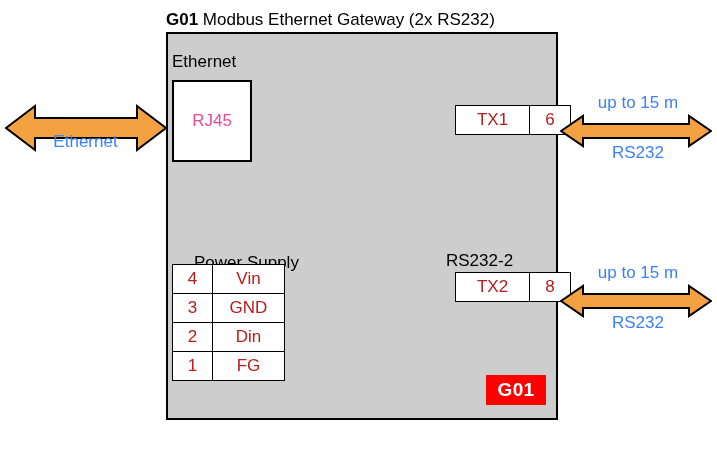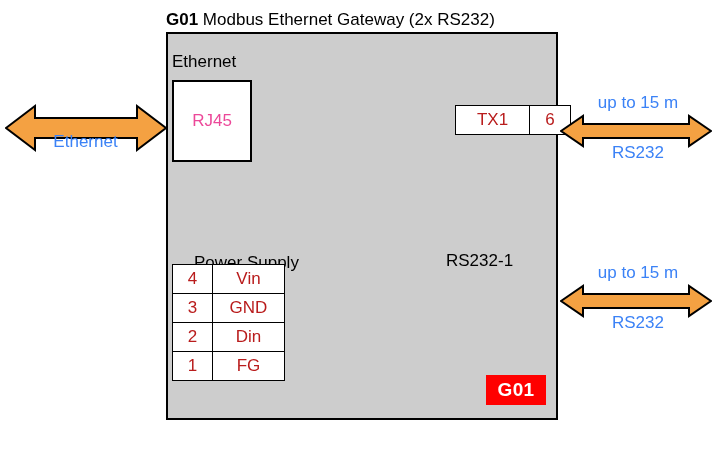--- a/index.html
+++ b/index.html
@@ -190,23 +190,27 @@
 
   <table class="pin-table tbl-rs232">
     <tbody>
       <tr>
         <td class="sig">TX1</td>
         <td class="pin">6</td>
       </tr>
     </tbody>
   </table>
 
-  <div class="section-label lbl-rs2">RS232-1</div>
+  <div class="section-label lbl-rs2">RS232-2</div>
   <table class="pin-table tbl-rs232-2">
     <tbody>
+      <tr>
+        <td class="sig">TX2</td>
+        <td class="pin">8</td>
+      </tr>
     </tbody>
   </table>
 
   <div class="badge">
     <span>G01</span>
   </div>
 
   <div class="arrow-wrap grp-eth-arrow">
     <svg width="162" height="52" viewBox="0 0 162 52">
       <polygon points="1,26 30,4 30,16 132,16 132,4 161,26 132,48 132,36 30,36 30,48" fill="#f4a142" stroke="#000000" stroke-width="2" stroke-linejoin="miter"></polygon>

